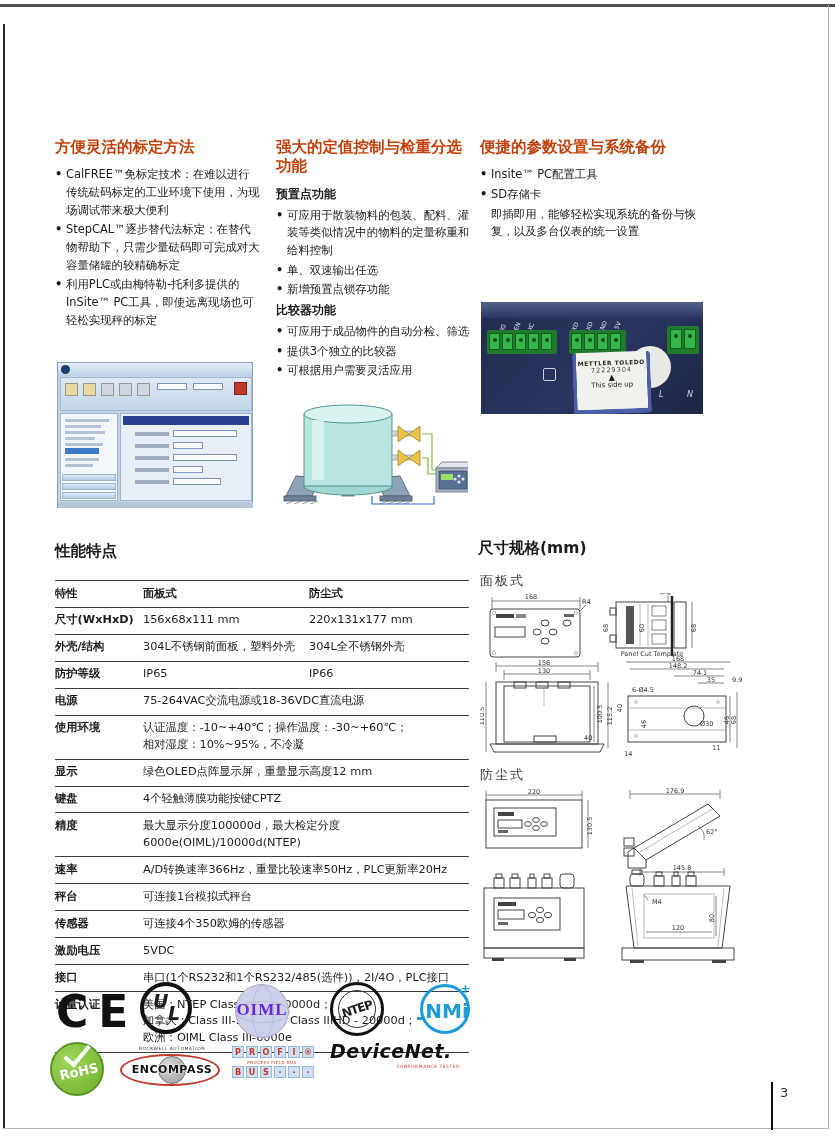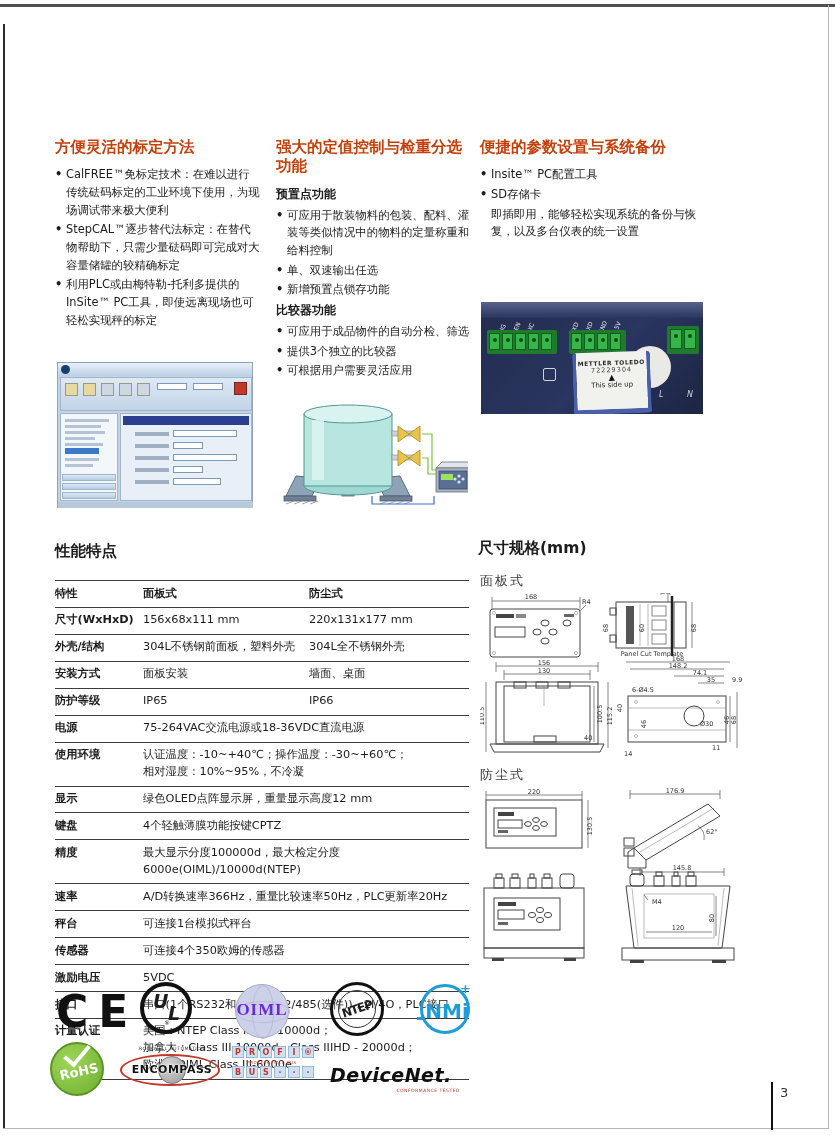--- a/index.html
+++ b/index.html
@@ -321,25 +321,20 @@
           <td class="lab">尺寸(WxHxD)</td>
           <td class="c2">156x68x111 mm</td>
           <td>220x131x177 mm</td>
         </tr>
       <tr>
           <td class="lab">外壳/结构</td>
           <td class="c2">304L不锈钢前面板，塑料外壳</td>
           <td>304L全不锈钢外壳</td>
         </tr>
       <tr>
-          <td class="lab">安装方式</td>
-          <td class="c2">面板安装</td>
-          <td>墙面、桌面</td>
-        </tr>
-      <tr>
           <td class="lab">防护等级</td>
           <td class="c2">IP65</td>
           <td>IP66</td>
         </tr>
       <tr>
           <td class="lab">电源</td>
           <td colspan="2" class="ml">75-264VAC交流电源或18-36VDC直流电源</td>
         </tr>
       <tr>
           <td class="lab">使用环境</td>
@@ -640,21 +635,21 @@
         <div class="row" style="top:22px;">
           <div class="tile">B</div>
           <div class="tile">U</div>
           <div class="tile">S</div>
           <div class="tile">·</div>
           <div class="tile">·</div>
           <div class="tile">·</div>
         </div>
       </div>
     </div>
-    <div class="lg" style="left:282px; top:84px;">
+    <div class="lg" style="left:282px; top:60px;">
       <div class="devnet">
         <span class="t">DeviceNet.</span>
         <span class="sub">CONFORMANCE TESTED</span>
       </div>
     </div>
   </div>
 
   <div class="pgnum-line"></div>
   <div class="pgnum">3</div>
 </div>

